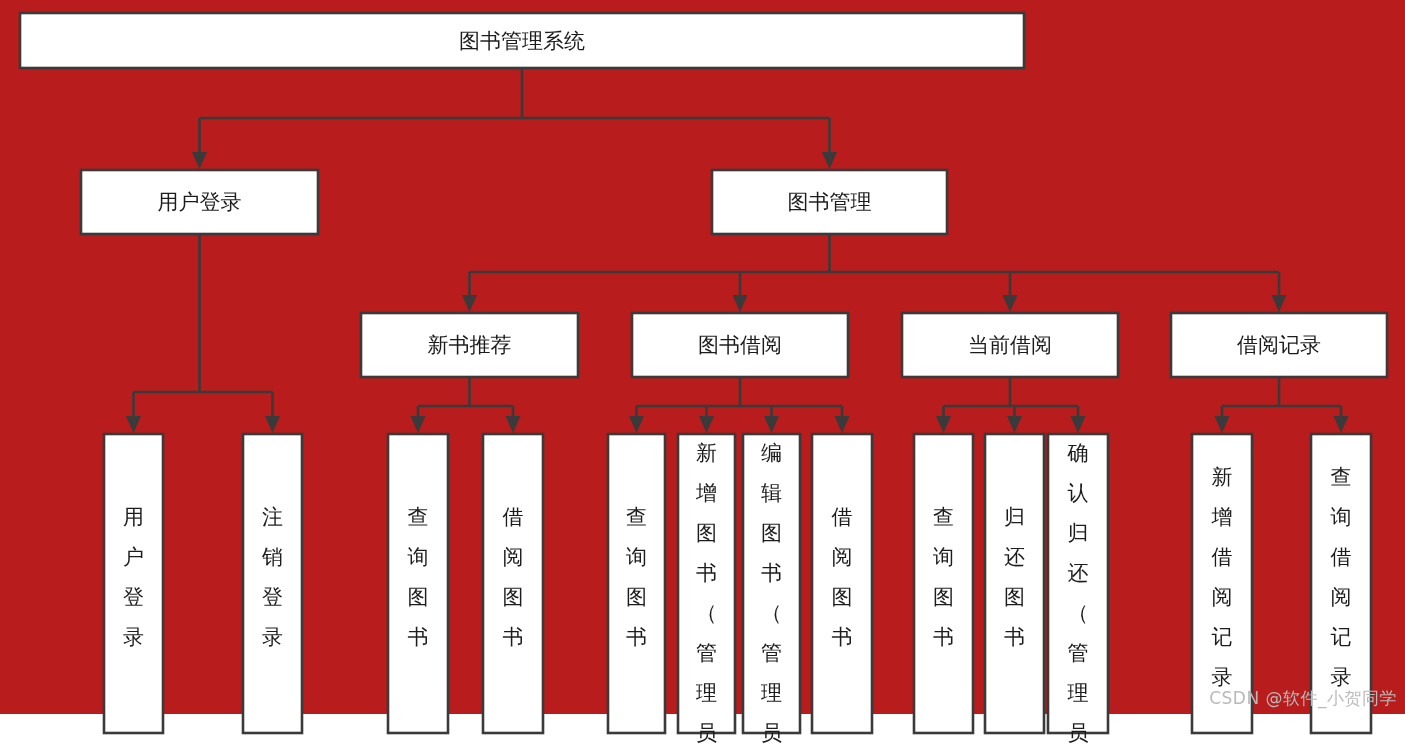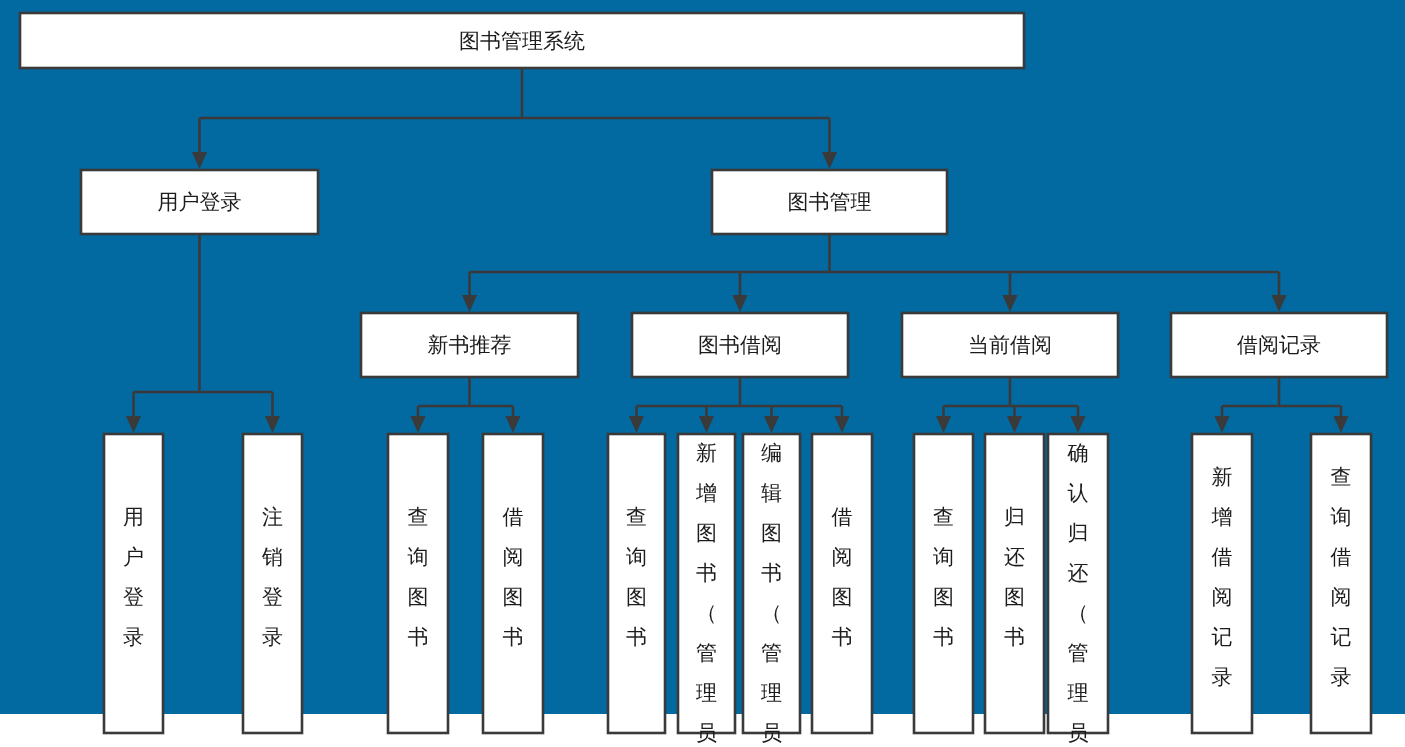--- a/index.html
+++ b/index.html
@@ -11,21 +11,21 @@
   body {
     width: 1405px;
     height: 747px;
     font-family: "DejaVu Sans", "Liberation Sans", sans-serif;
     overflow: hidden;
   }
   #diagram-root {
     position: relative;
     width: 1405px;
     height: 714px;
-    background: #0369a1;
+    background: #b91c1c;
   }
   svg.flow {
     position: absolute;
     left: 0;
     top: 0;
     width: 1405px;
     height: 747px;
   }
   .node-box {
     fill: #ffffff;
@@ -218,13 +218,14 @@
           <rect x="1192" y="434" width="60" height="299" class="node-box"></rect>
           <text x="1222" y="483.5" class="node-label-vert"><tspan x="1222" dy="0">新</tspan><tspan x="1222" dy="40">增</tspan><tspan x="1222" dy="40">借</tspan><tspan x="1222" dy="40">阅</tspan><tspan x="1222" dy="40">记</tspan><tspan x="1222" dy="40">录</tspan></text>
         </g>
         <g>
           <rect x="1311" y="434" width="60" height="299" class="node-box"></rect>
           <text x="1341" y="483.5" class="node-label-vert"><tspan x="1341" dy="0">查</tspan><tspan x="1341" dy="40">询</tspan><tspan x="1341" dy="40">借</tspan><tspan x="1341" dy="40">阅</tspan><tspan x="1341" dy="40">记</tspan><tspan x="1341" dy="40">录</tspan></text>
         </g>
       </g>
   </svg>
 
+  <div class="watermark">CSDN @软件_小贺同学</div>
 </div>
 
 </body></html>

